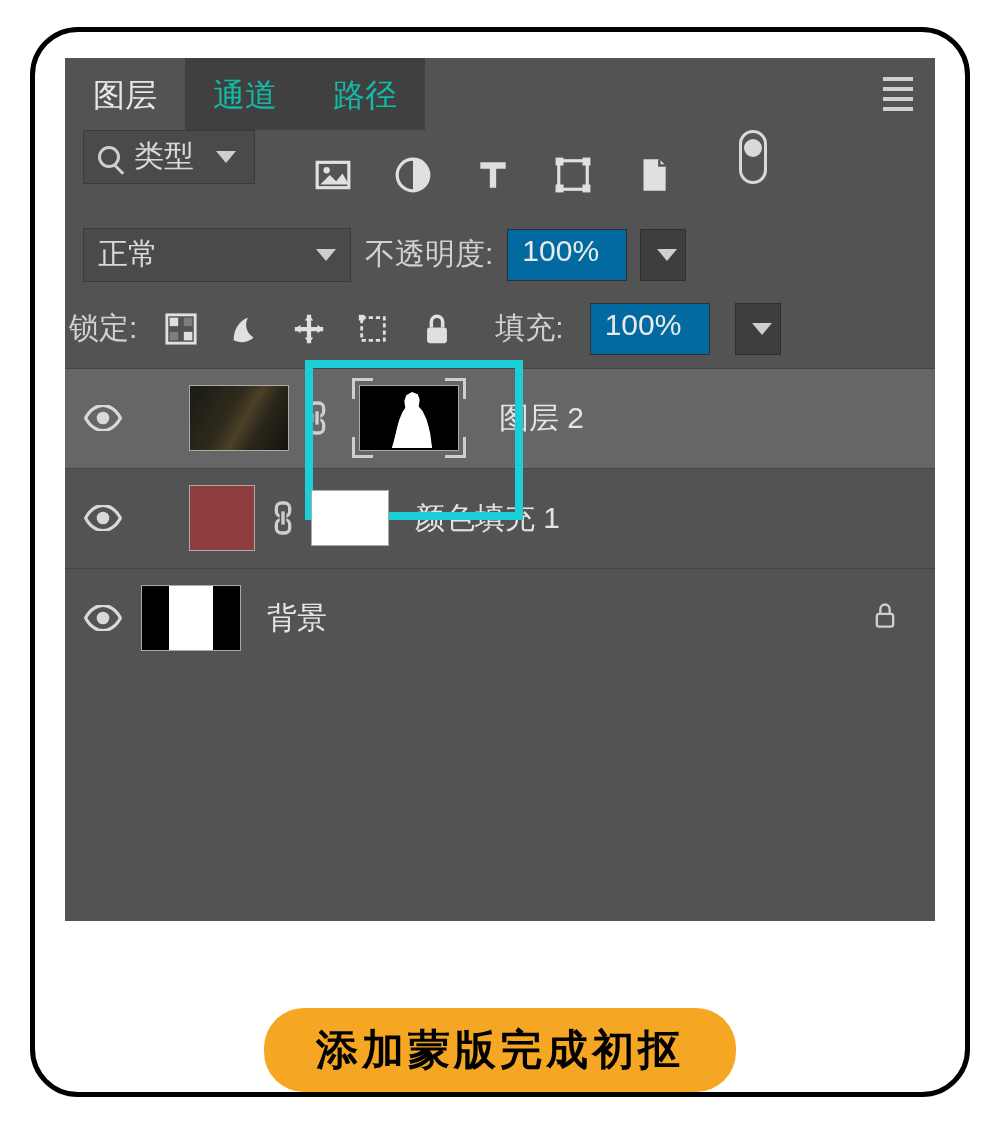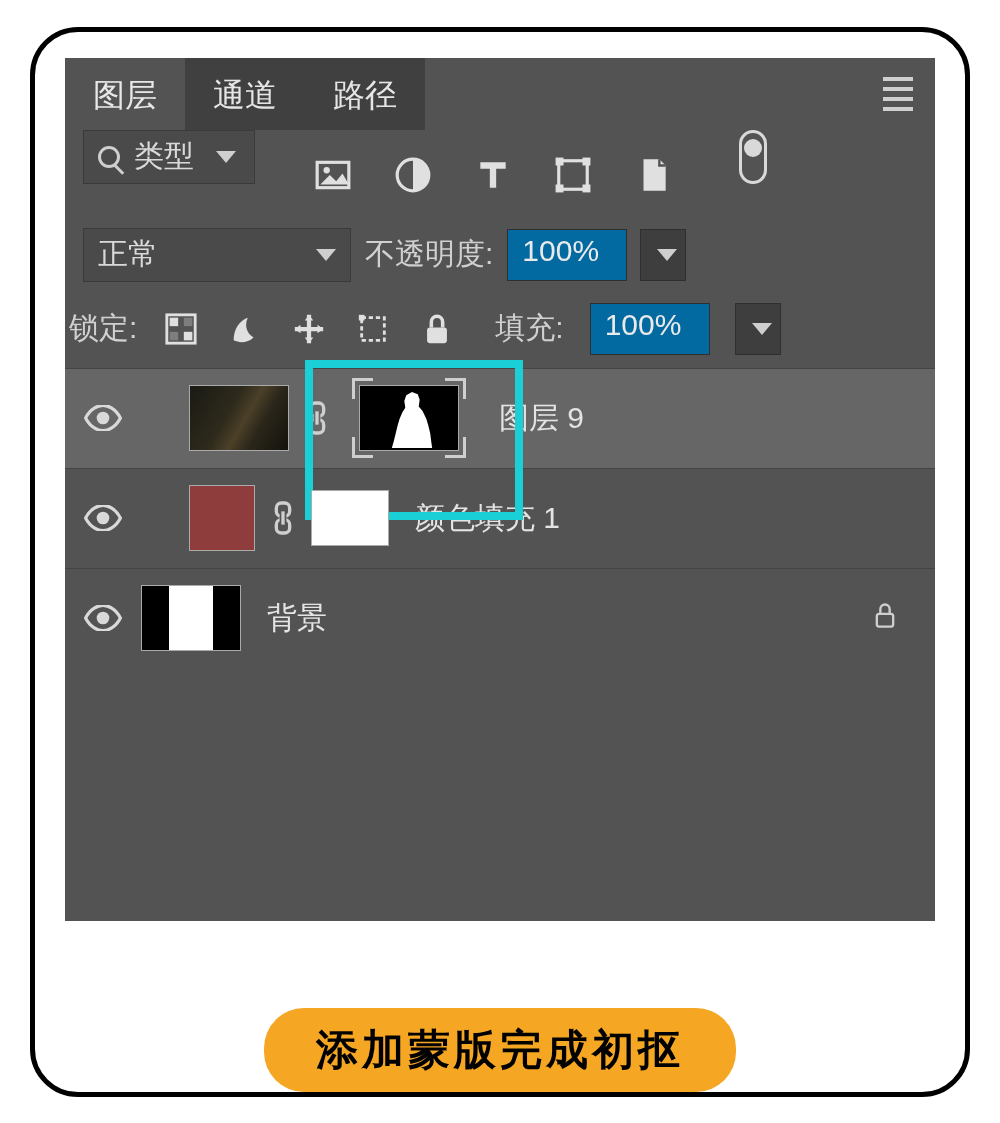--- a/index.html
+++ b/index.html
@@ -36,21 +36,21 @@
   }
   
   .tabs {
     display: flex;
     align-items: center;
     height: 72px;
     background: #535353;
   }
   .tab {
     padding: 18px 28px 14px 28px;
-    color: #e5e5e5;
+    color: #14b8a6;
     background: #404040;
     height: 72px;
     display: flex;
     align-items: center;
     font-size: 32px;
   }
   .tab.active {
     background: #535353;
     color: #e8e8e8;
   }
@@ -348,21 +348,21 @@
               <line x1="6" y1="6" x2="6" y2="14" stroke="#cfcfcf" stroke-width="2"></line>
             </svg>
         </div>
         <div class="mask-wrap rel">
           <div class="mask black">
             <div class="sil"></div>
             <div class="corners"></div>
               <div class="corners2"></div>
           </div>
         </div>
-        <span class="layer-name">图层 9</span>
+        <span class="layer-name">图层 2</span>
       </div>
 
       <div class="highlight-box" style="top:-8px; left:240px; width:218px; height:160px;"></div>
 
       <div class="layer-row">
         <div class="eye">
           <svg viewBox="0 0 24 16">
               <path d="M1 8 C4 2 9 0 12 0 C15 0 20 2 23 8 C20 14 15 16 12 16 C9 16 4 14 1 8 Z" fill="none" stroke="#d9d9d9" stroke-width="2"></path>
               <circle cx="12" cy="8" r="4" fill="#d9d9d9"></circle>
             </svg>

